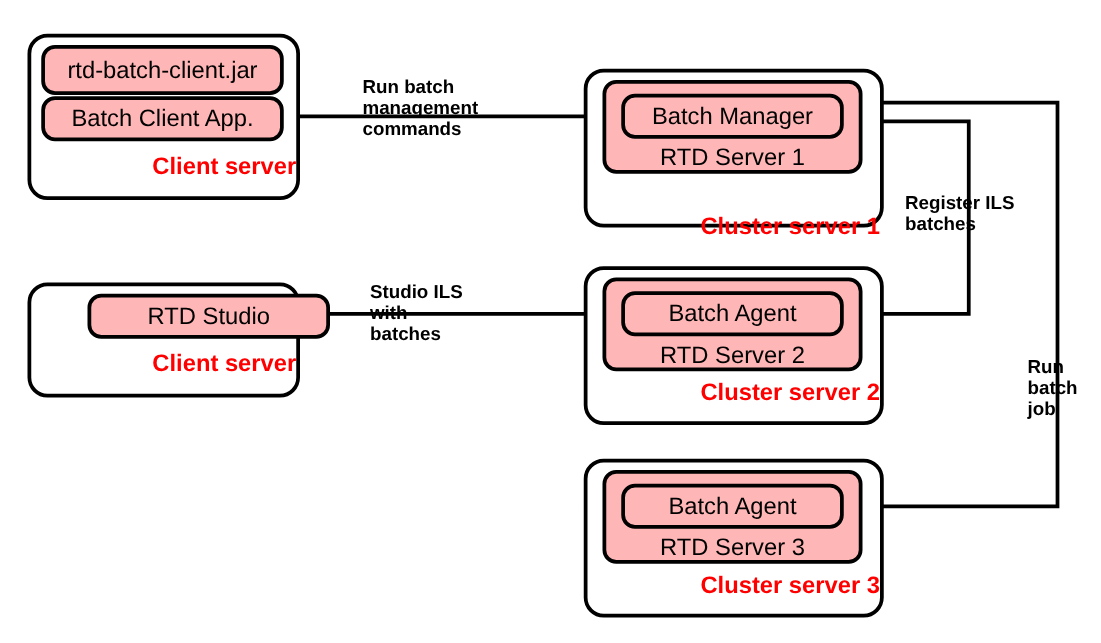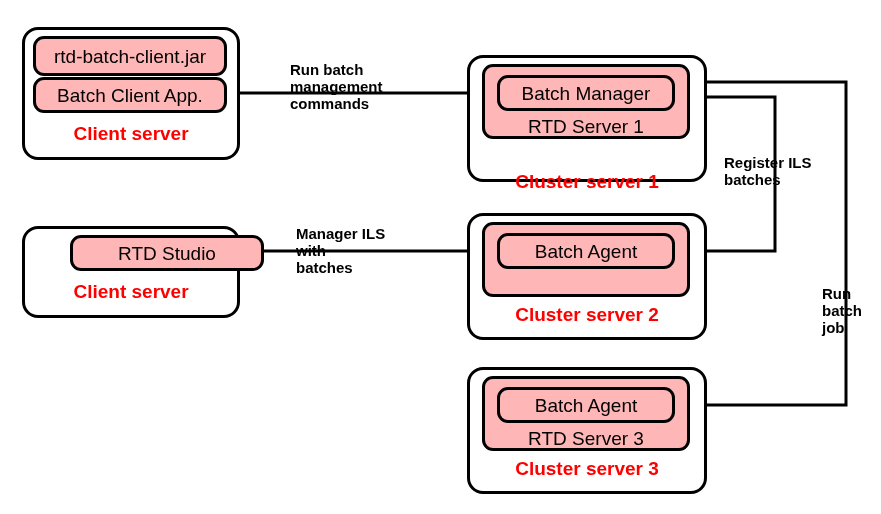--- a/index.html
+++ b/index.html
@@ -62,21 +62,21 @@
     text-align: center;
     font-size: 19px;
     color: #000000;
     white-space: nowrap;
     line-height: 1;
   }
   .red-caption {
     position: absolute;
     left: 0;
     right: 0;
-    text-align: center;
+    text-align: right;
     font-size: 19px;
     font-weight: bold;
     color: #ff0000;
     white-space: nowrap;
     line-height: 1;
   }
   .wire-label {
     position: absolute;
     font-size: 15px;
     font-weight: bold;
@@ -132,39 +132,40 @@
       <div class="server-caption" style="top:50px;">RTD Server 1</div>
     </div>
     <div class="red-caption" style="top:89px;margin-top:25px;">Cluster server 1</div>
   </div>
 
   <div class="outer-box" style="left:467px; top:213px; width:240px; height:127px;">
     <div class="pink-box" style="left:12px; top:6px; width:208px; height:75px;">
       <div class="pink-plain" style="left:12px; top:8px; width:178px; height:36px;">
         <span class="node-label">Batch Agent</span>
       </div>
+      <div class="server-caption" style="top:50px;">RTD Server 2</div>
     </div>
     <div class="red-caption" style="top:89px;">Cluster server 2</div>
   </div>
 
   <div class="outer-box" style="left:467px; top:367px; width:240px; height:127px;">
     <div class="pink-box" style="left:12px; top:6px; width:208px; height:75px;">
       <div class="pink-plain" style="left:12px; top:8px; width:178px; height:36px;">
         <span class="node-label">Batch Agent</span>
       </div>
       <div class="server-caption" style="top:50px;">RTD Server 3</div>
     </div>
     <div class="red-caption" style="top:89px;">Cluster server 3</div>
   </div>
 
   <div class="wire-label" style="left:290px; top:62px; width:128px;">Run batch
 management
 commands</div>
 
-  <div class="wire-label" style="left:296px; top:226px; width:116px;">Manager ILS
+  <div class="wire-label" style="left:296px; top:226px; width:116px;">Studio ILS
 with
 batches</div>
 
   <div class="wire-label" style="left:724px; top:155px; width:110px;">Register ILS
 batches</div>
 
   <div class="wire-label" style="left:822px; top:286px; width:56px;">Run
 batch
 job</div>
 

